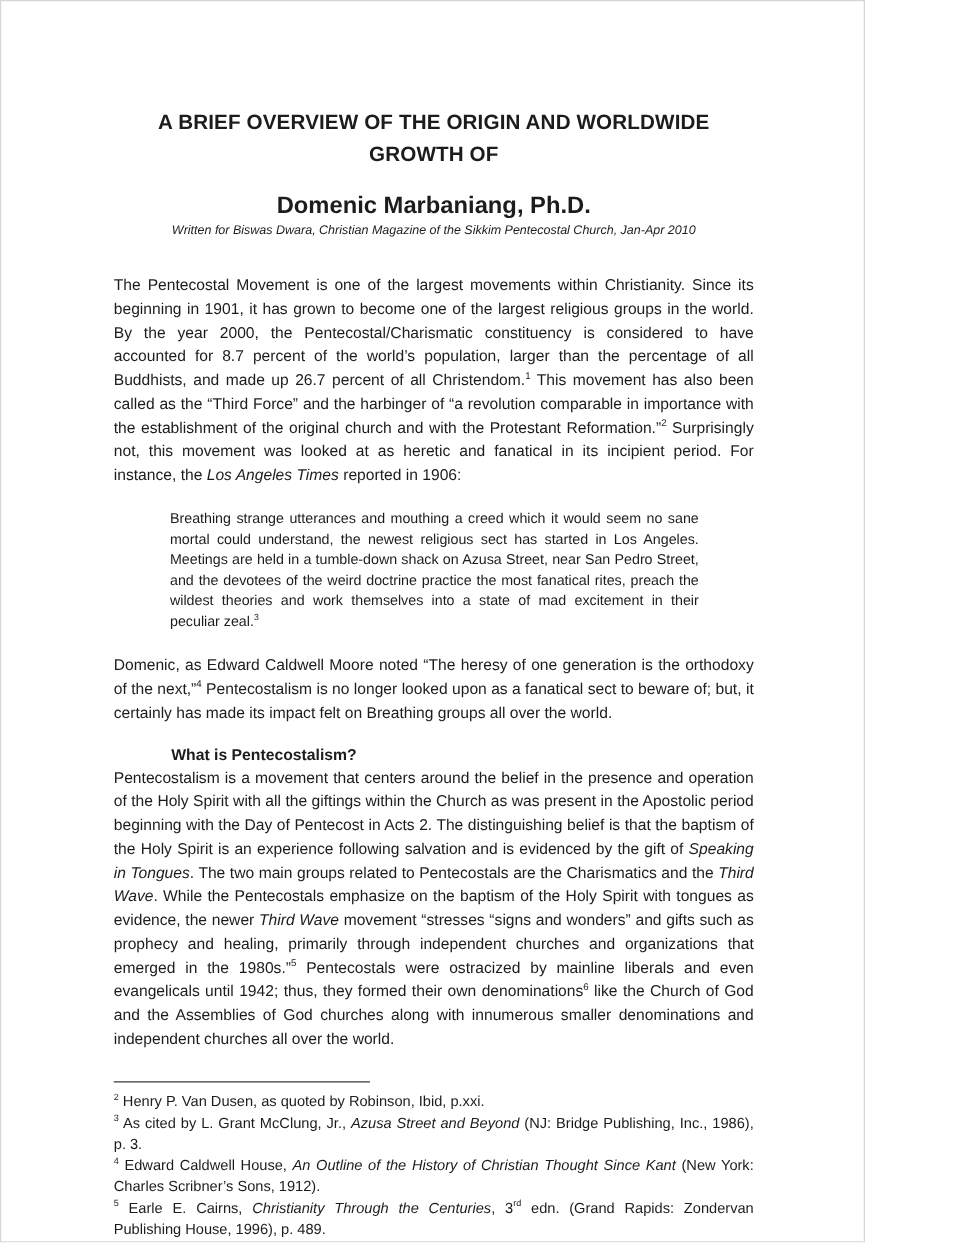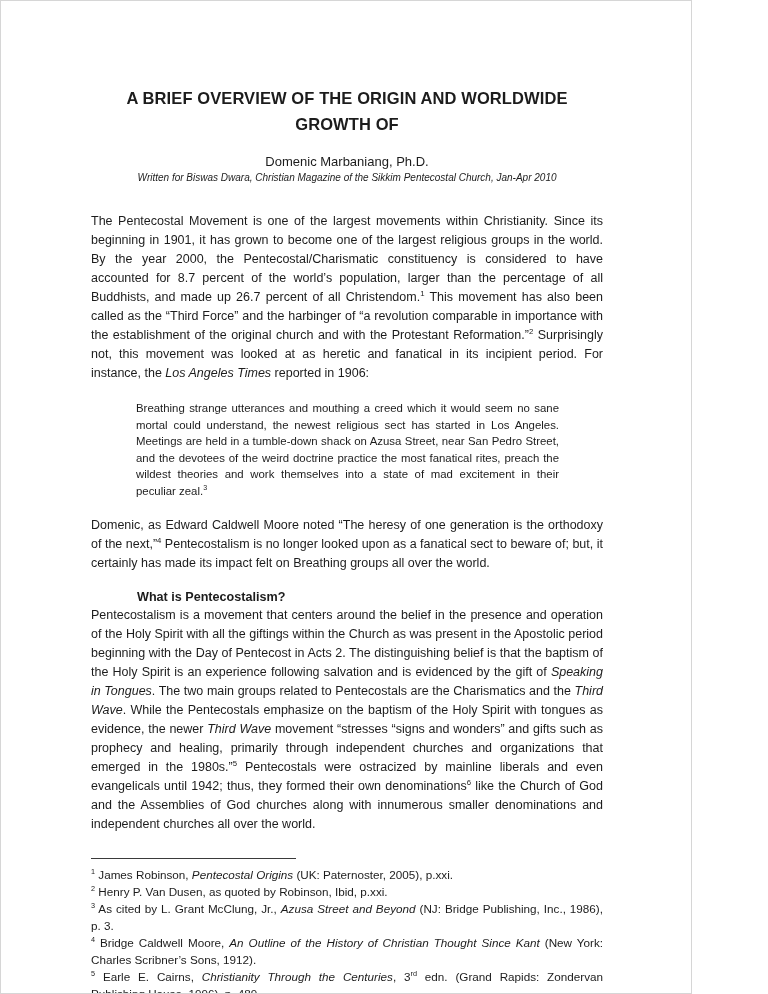--- a/index.html
+++ b/index.html
@@ -23,22 +23,22 @@
     font-size: 16.5px;
     font-weight: bold;
     text-align: center;
     line-height: 26px;
     letter-spacing: 0.1px;
   }
   .title .title-line { display: block; }
   .author {
     margin-top: 17px;
     text-align: center;
-    font-weight: normal;
-    font-size: 13px;
+    font-weight: bold;
+    font-size: 19px;
   }
   .written-for {
     margin-top: 3px;
     text-align: center;
     font-style: italic;
     font-size: 10px;
   }
   .para {
     margin: 17px 0 0 0;
     font-size: 12.5px;
@@ -97,21 +97,20 @@
   <div class="quote"><span>Breathing strange utterances and mouthing a creed which it would seem no sane mortal could understand, the newest religious sect has started in Los Angeles. Meetings are held in a tumble-down shack on Azusa Street, near San Pedro Street, and the devotees of the weird doctrine practice the most fanatical rites, preach the wildest theories and work themselves into a state of mad excitement in their peculiar zeal.</span><sup>3</sup></div>
 
   <p class="para"><span>Domenic, as Edward Caldwell Moore noted “The heresy of one generation is the orthodoxy of the next,”</span><sup>4</sup><span> Pentecostalism is no longer looked upon as a fanatical sect to beware of; but, it certainly has made its impact felt on Breathing groups all over the world.</span></p>
 
   <div class="section-heading">What is Pentecostalism?</div>
 
   <p class="para"><span>Pentecostalism is a movement that centers around the belief in the presence and operation of the Holy Spirit with all the giftings within the Church as was present in the Apostolic period beginning with the Day of Pentecost in Acts 2. The distinguishing belief is that the baptism of the Holy Spirit is an experience following salvation and is evidenced by the gift of </span><i>Speaking in Tongues</i><span>. The two main groups related to Pentecostals are the Charismatics and the </span><i>Third Wave</i><span>. While the Pentecostals emphasize on the baptism of the Holy Spirit with tongues as evidence, the newer </span><i>Third Wave</i><span> movement “stresses “signs and wonders” and gifts such as prophecy and healing, primarily through independent churches and organizations that emerged in the 1980s.”</span><sup>5</sup><span> Pentecostals were ostracized by mainline liberals and even evangelicals until 1942; thus, they formed their own denominations</span><sup>6</sup><span> like the Church of God and the Assemblies of God churches along with innumerous smaller denominations and independent churches all over the world.</span></p>
 
   <div class="footnotes">
     <div class="footnote-rule"></div>
-    <div class="footnote"><sup>1</sup><span> James Robinson, </span><i>Pentecostal Origins</i><span> (UK: Paternoster, 2005), p.xxi.</span></div>
     <div class="footnote"><sup>2</sup><span> Henry P. Van Dusen, as quoted by Robinson, Ibid, p.xxi.</span></div>
     <div class="footnote"><sup>3</sup><span> As cited by L. Grant McClung, Jr., </span><i>Azusa Street and Beyond</i><span> (NJ: Bridge Publishing, Inc., 1986), p. 3.</span></div>
-    <div class="footnote"><sup>4</sup><span> Bridge Caldwell Moore, </span><i>An Outline of the History of Christian Thought Since Kant</i><span> (New York: Charles Scribner’s Sons, 1912).</span></div>
+    <div class="footnote"><sup>4</sup><span> Edward Caldwell House, </span><i>An Outline of the History of Christian Thought Since Kant</i><span> (New York: Charles Scribner’s Sons, 1912).</span></div>
     <div class="footnote"><sup>5</sup><span> Earle E. Cairns, </span><i>Christianity Through the Centuries</i><span>, 3</span><sup>rd</sup><span> edn. (Grand Rapids: Zondervan Publishing House, 1996), p. 489.</span></div>
     <div class="footnote"><sup>6</sup><span> Ibid, p. 490.</span></div>
   </div>
 
 </div>
 
 </body></html>

